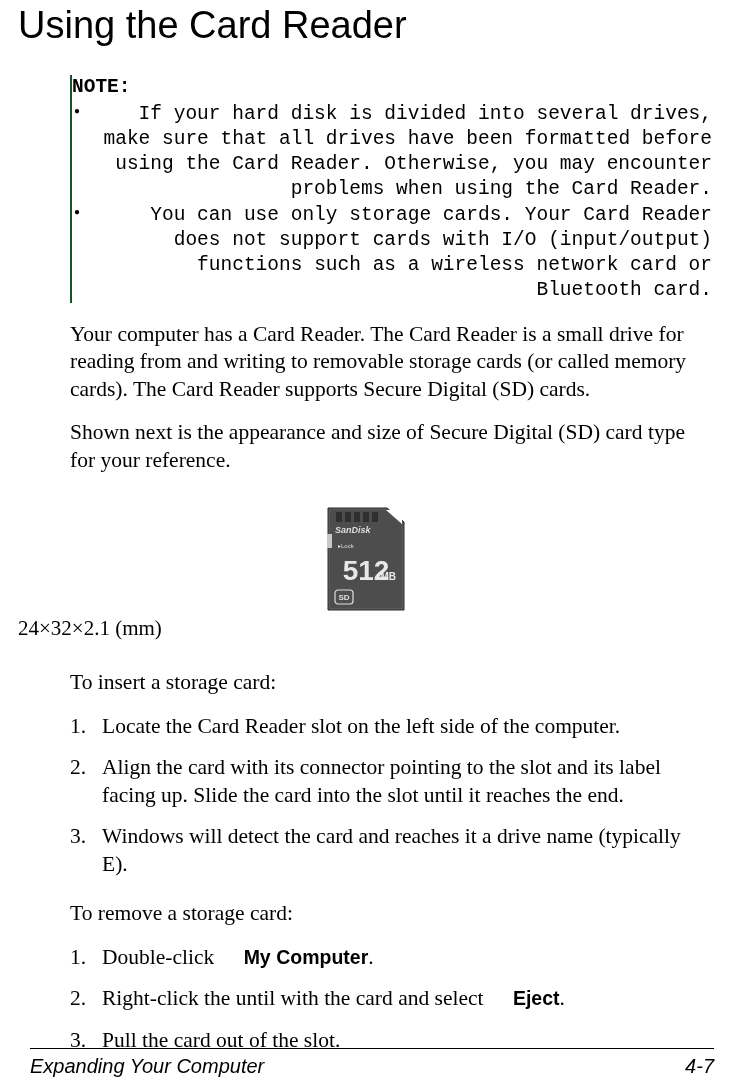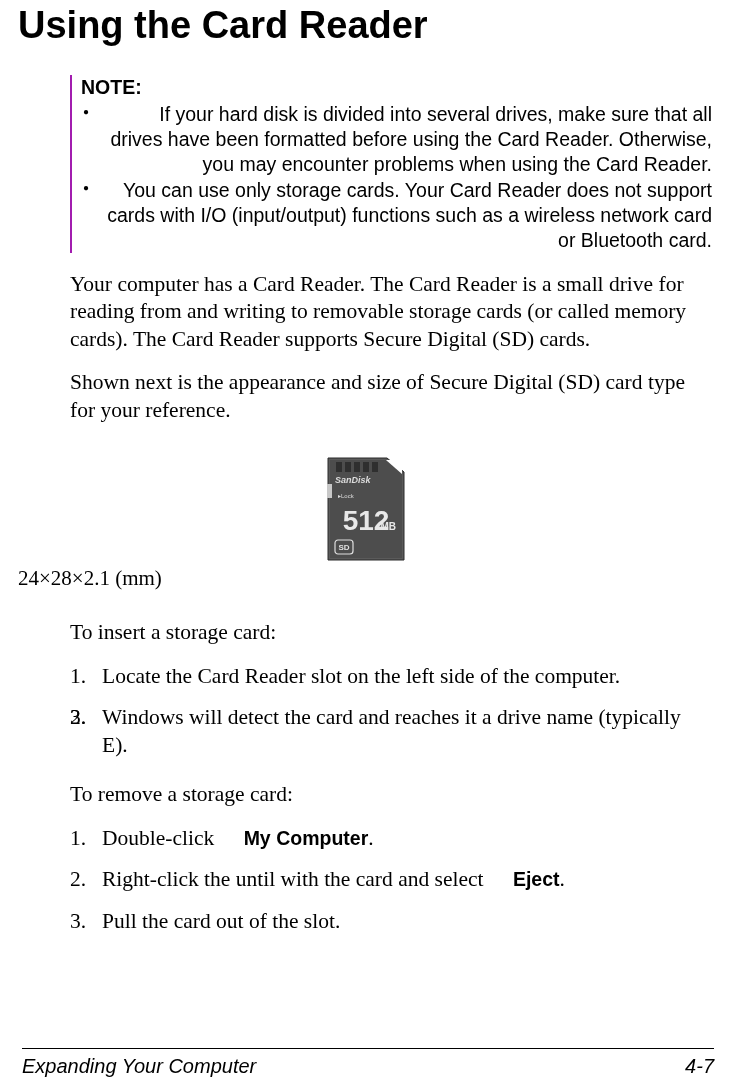--- a/index.html
+++ b/index.html
@@ -17,32 +17,31 @@
       padding: 0;
     }
     .page {
       padding: 0 18px 0 18px;
       height: 100%;
       position: relative;
     }
     .heading {
       font-family: Arial, Helvetica, sans-serif;
       font-size: 38px;
-      font-weight: 700;
+      font-weight: 400;
       margin-top: 0;
       margin-bottom: 28px;
       padding-top: 4px;
     }
     .note-block {
       margin-left: 52px;
       margin-right: 2px;
       margin-bottom: 18px;
-      border-left: 2px solid #a21caf;
-      padding-left: 9px;
-      font-family: Liberation Sans, sans-serif;
+      border-left: 2px solid #14532d;
+      font-family: Liberation Mono, monospace;
       font-size: 19.5px;
       line-height: 1.28;
     }
     .note-label {
       font-weight: bold;
       display: block;
       margin-bottom: 2px;
     }
     .note-block ul {
       list-style: none;
@@ -104,21 +103,21 @@
     }
     .sans-bold {
       font-family: Arial, Helvetica, sans-serif;
       font-weight: bold;
       font-size: 19.5px;
       margin-left: 24px;
     }
     .footer {
       position: absolute;
       bottom: 8px;
-      left: 22px;
+      left: 30px;
       right: 18px;
       border-top: 1.5px solid #000;
       padding-top: 6px;
       font-family: Arial, Helvetica, sans-serif;
       font-style: italic;
       font-size: 20px;
       display: flex;
       justify-content: space-between;
     }
   </style>
@@ -159,27 +158,27 @@
 
       <text x="11" y="29" fill="#dcdcdc" font-family="Arial" font-size="9" font-style="italic" font-weight="bold">SanDisk</text>
       <text x="14" y="44" fill="#dcdcdc" font-family="Arial" font-size="6">▸<tspan>Lock</tspan></text>
       <text x="42" y="76" fill="#e8e8e8" font-family="Arial" font-size="28" font-weight="bold" text-anchor="middle">512</text>
       <text x="72" y="76" fill="#e8e8e8" font-family="Arial" font-size="10" font-weight="bold" text-anchor="end">MB</text>
       <g transform="translate(11,86)">
         <rect x="0" y="0" width="18" height="14" rx="3" fill="none" stroke="#e0e0e0" stroke-width="1.2"></rect>
         <text x="9" y="10" fill="#e0e0e0" font-family="Arial" font-size="8" font-weight="bold" text-anchor="middle">SD</text>
       </g>
     </svg>
-    <div class="sd-caption">24×28×2.1 (mm)</div>
+    <div class="sd-caption">24×32×2.1 (mm)</div>
   </div>
 
   <p class="body-text">To insert a storage card:</p>
   <ol class="ol">
     <li><span class="num">1.</span><span>Locate the Card Reader slot on the left side of the computer.</span></li>
-    <li><span class="num">2.</span></li>
+    <li><span class="num">2.</span><span>Align the card with its connector pointing to the slot and its label facing up. Slide the card into the slot until it reaches the end.</span></li>
     <li><span class="num">3.</span><span>Windows will detect the card and reaches it a drive name (typically E).</span></li>
   </ol>
 
   <p class="body-text" style="margin-top:22px;">To remove a storage card:</p>
   <ol class="ol">
     <li><span class="num">1.</span><span><span>Double-click </span><span class="sans-bold">My Computer</span><span>.</span></span></li>
     <li><span class="num">2.</span><span><span>Right-click the until with the card and select </span><span class="sans-bold">Eject</span><span>.</span></span></li>
     <li><span class="num">3.</span><span>Pull the card out of the slot.</span></li>
   </ol>
 

